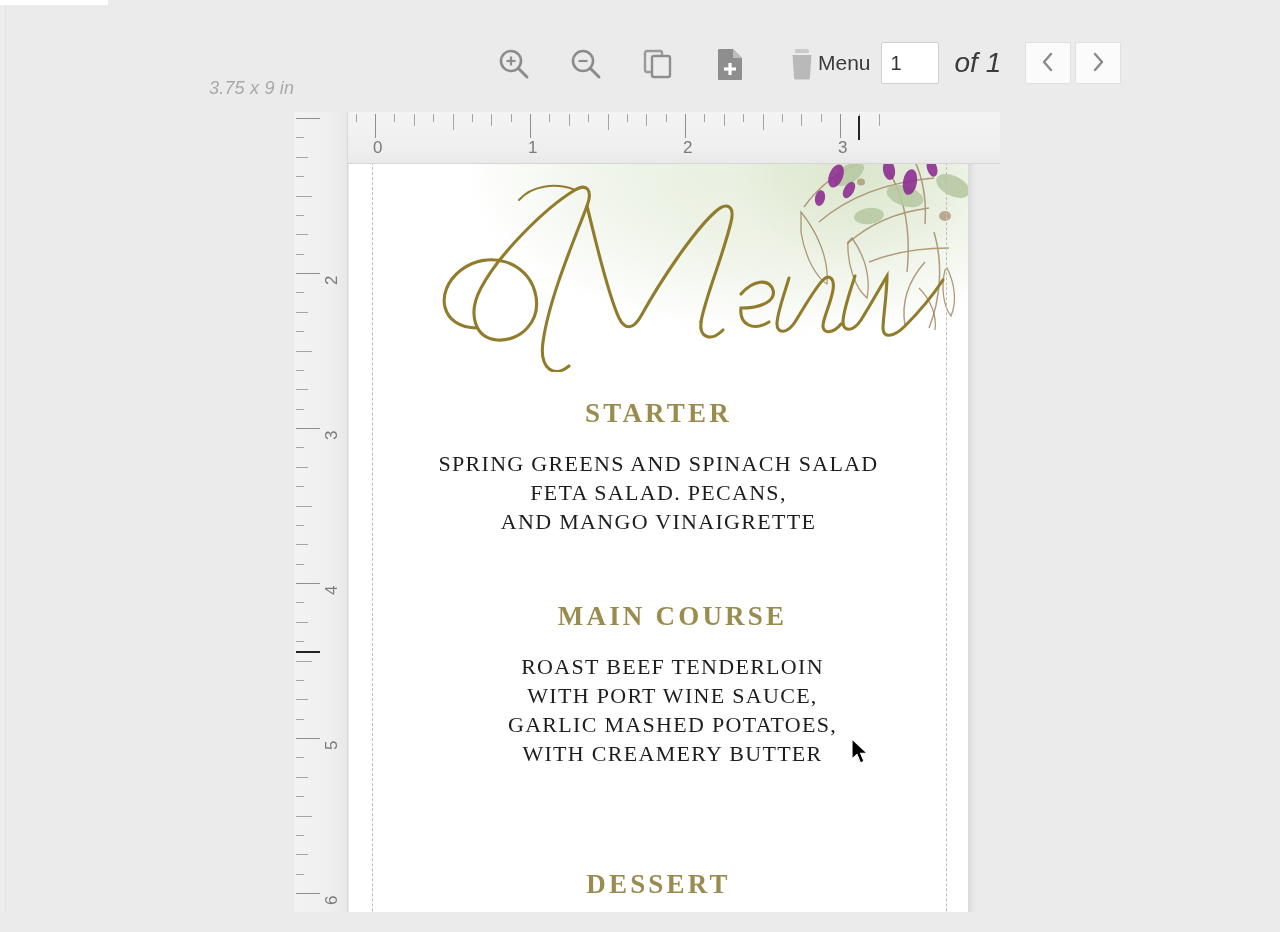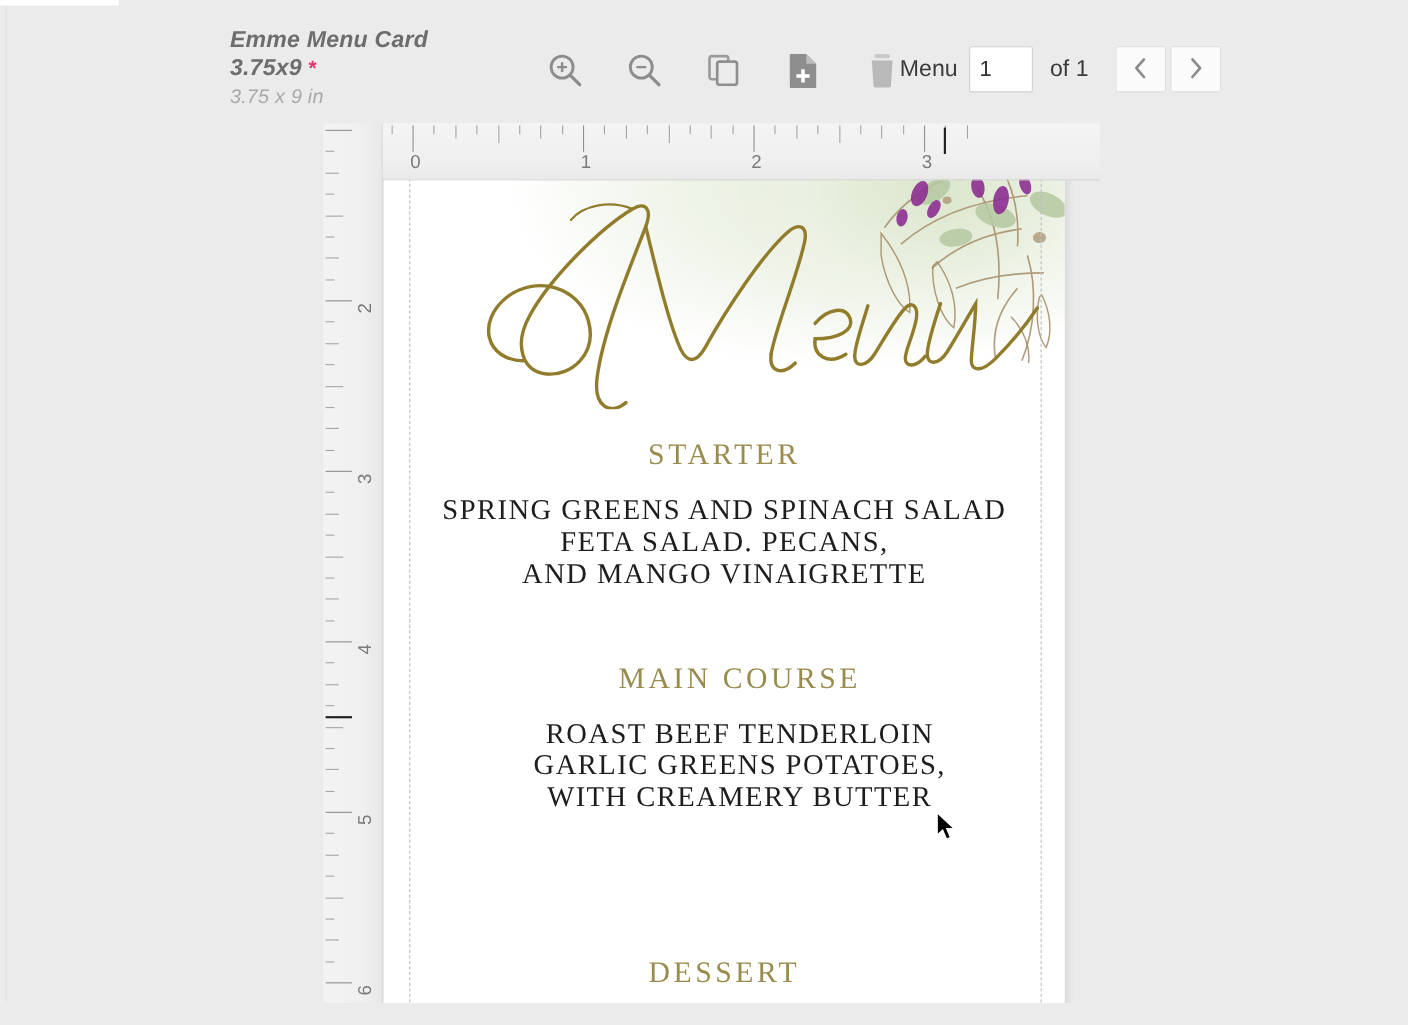--- a/index.html
+++ b/index.html
@@ -44,21 +44,21 @@
   }
   .tbtn svg { display: block; }
 
   .pager { position: absolute; left: 818px; top: 42px; display: flex; align-items: center; }
   .pager-label { font-size: 21px; color: #3b3b3b; margin-right: 10px; }
   .page-input {
     width: 58px; height: 42px; border: 1px solid #d0d0d0; background: #fff;
     font-size: 20px; color: #333; padding: 0 9px; border-radius: 2px;
     font-family: "Liberation Sans", sans-serif;
   }
-  .pager-of { font-size: 21px; color: #3b3b3b; margin-left: 16px; margin-right: 20px; }
+  .pager-of { font-size: 28px; color: #3b3b3b; margin-left: 16px; margin-right: 20px; font-style: italic; }
   .navbtn {
     width: 46px; height: 42px; background: #fbfbfb; border: 1px solid #e0e0e0;
     display: flex; align-items: center; justify-content: center; cursor: pointer;
     border-radius: 2px; margin-left: 4px;
   }
 
   
   .canvas-wrap { position: absolute; left: 294px; top: 112px; width: 706px; height: 800px; overflow: hidden; }
 
   .vruler {
@@ -107,24 +107,24 @@
   }
   .art-svg { position: absolute; left: 0; top: 0; }
 
   
   .menu-body { position: absolute; left: 0; top: 0; width: 619px; text-align: center; }
   .script-title {
     position: absolute; left: 0; top: 30px; width: 619px; height: 230px;
   }
   .sec-head {
     color: #9a8c4e; font-family: "Liberation Serif", serif; font-size: 27px;
-    letter-spacing: 3.2px; font-weight: normal;
+    letter-spacing: 3.2px; font-weight: bold;
   }
   .sec-lines {
-    color: #1d1d1d; font-family: "Liberation Serif", serif; font-size: 26px;
+    color: #1d1d1d; font-family: "Liberation Serif", serif; font-size: 22px;
     letter-spacing: 1.3px; line-height: 29px;
   }
   .blk-starter { position: absolute; left: 0; top: 286px; width: 619px; }
   .blk-main    { position: absolute; left: 14px; top: 489px; width: 619px; }
   .blk-dessert { position: absolute; left: 0; top: 757px; width: 619px; }
   .sec-head + .sec-lines { margin-top: 20px; }
 
   
   .cursor { position: absolute; left: 851px; top: 738px; z-index: 40; pointer-events: none; }
 
@@ -135,25 +135,20 @@
 </head>
 <body>
 
 <div id="app">
 
   <div class="top-sliver"></div>
   <div class="left-rail"></div>
 
   <div class="header">
 
-    <div class="doc-title">
-      <span>Emme Menu Card</span><br>
-      <span>3.75x9</span>
-      <span class="star">*</span>
-    </div>
     <div class="doc-sub">3.75 x 9 in</div>
 
     <div class="toolbar">
 
       <button class="tbtn">
         <span>
           <svg width="34" height="34" viewBox="0 0 34 34">
             <circle cx="14" cy="14" r="10" fill="none" stroke="#8c8c8c" stroke-width="2.6"></circle>
             <line x1="21.5" y1="21.5" x2="30" y2="30" stroke="#8c8c8c" stroke-width="3" stroke-linecap="round"></line>
             <line x1="9.5" y1="14" x2="18.5" y2="14" stroke="#8c8c8c" stroke-width="2.2"></line>
@@ -297,21 +292,22 @@
               <div>SPRING GREENS AND SPINACH SALAD</div>
               <div>FETA SALAD. PECANS,</div>
               <div>AND MANGO VINAIGRETTE</div>
             </div>
           </div>
 
           <div class="blk-main">
             <div class="sec-head">MAIN COURSE</div>
             <div class="sec-lines">
               <div>ROAST BEEF TENDERLOIN</div>
-              <div>GARLIC GREENS POTATOES,</div>
+              <div>WITH PORT WINE SAUCE,</div>
+              <div>GARLIC MASHED POTATOES,</div>
               <div>WITH CREAMERY BUTTER</div>
             </div>
           </div>
 
           <div class="blk-dessert">
             <div class="sec-head">DESSERT</div>
           </div>
 
         </div>
 

